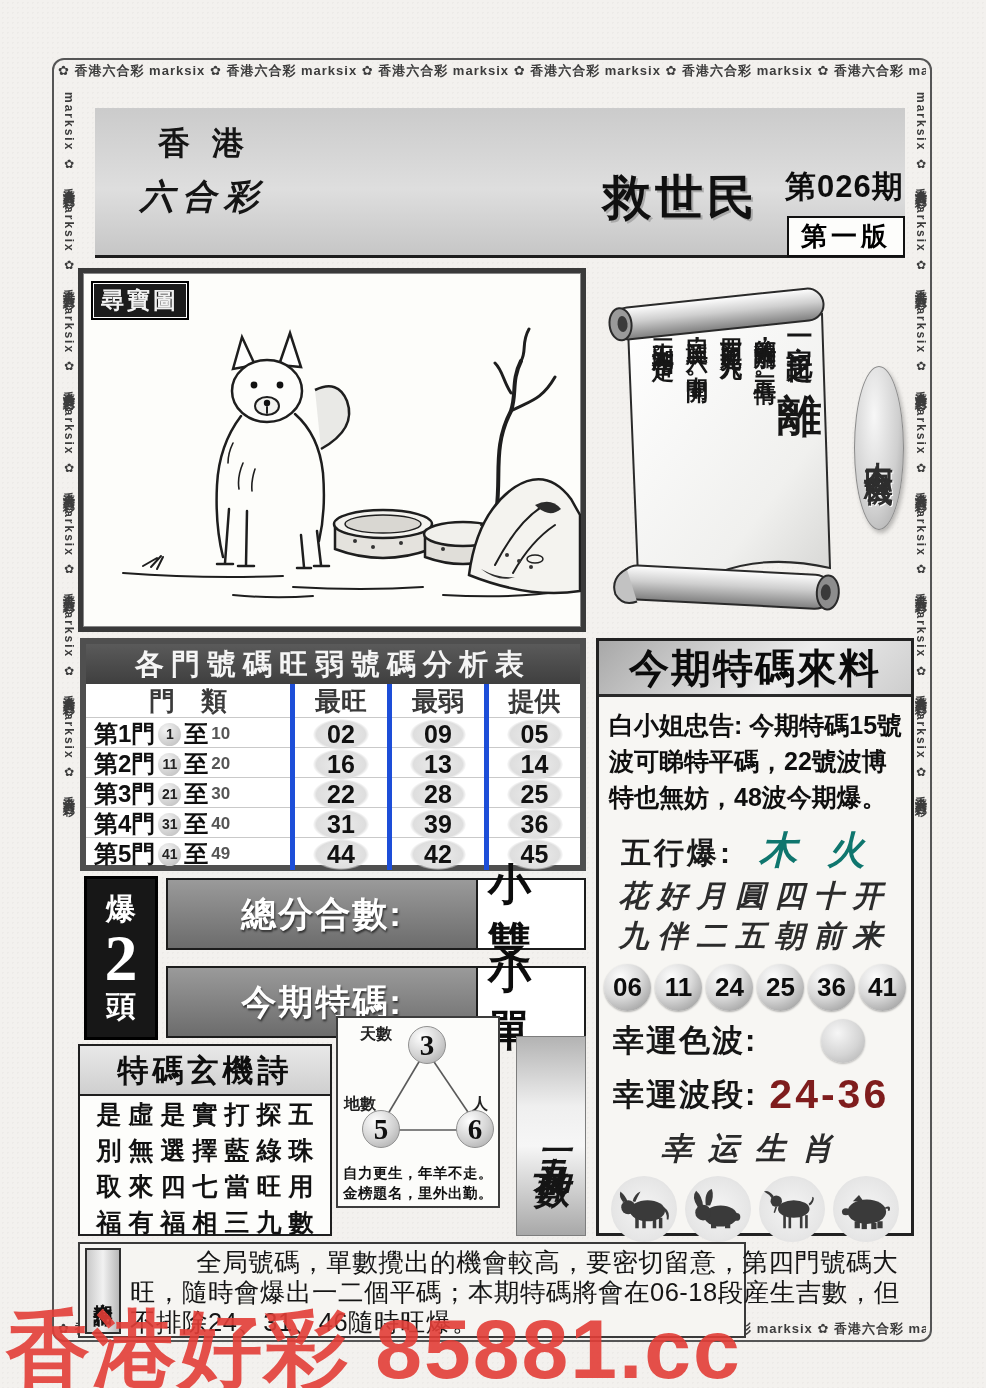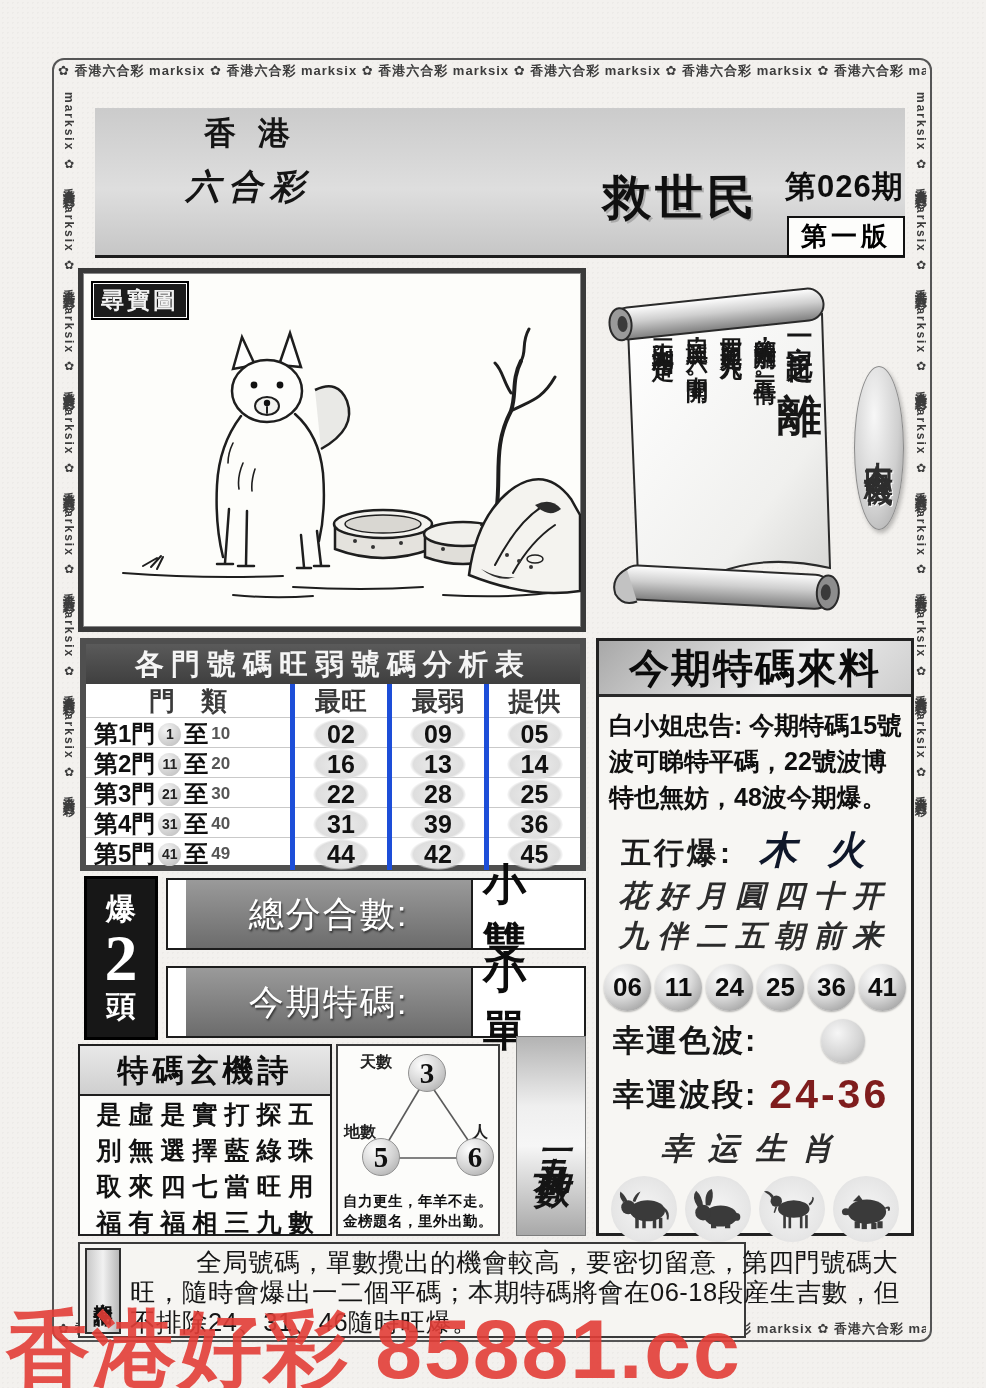--- a/index.html
+++ b/index.html
@@ -10,21 +10,21 @@
 
   
   .frame { position:absolute; left:52px; top:58px; width:880px; height:1284px; border:2px solid #555; border-radius:12px; }
   .band { position:absolute; overflow:hidden; color:#3c3c3c; font-size:13px; font-weight:bold; white-space:nowrap; letter-spacing:1px; }
   .band.h { height:22px; line-height:22px; left:58px; width:868px; }
   .band.v { width:20px; left:auto; top:92px; height:1216px; writing-mode:vertical-rl; letter-spacing:2px; font-size:12px; }
 
   
   .header { position:absolute; left:95px; top:108px; width:810px; height:150px;
             background:linear-gradient(180deg,#cbcbcb,#dedede 55%,#c6c6c6); border-bottom:3px solid #1d1d1d; }
-  .brand { position:absolute; left:45px; top:4px; font-family:Liberation Mono, monospace; font-weight:bold; color:#151515;margin-left:46px; }
+  .brand { position:absolute; left:45px; top:14px; font-family:Liberation Mono, monospace; font-weight:bold; color:#151515; }
   .brand .b1 { font-size:32px; letter-spacing:22px; padding-left:18px; }
   .brand .b2 { font-size:34px; letter-spacing:8px; margin-top:8px; font-style:italic; }
   .big-title { position:absolute; left:225px; top:8px; font-size:96px; font-weight:900; letter-spacing:4px; color:#8f8f8f;
       text-shadow:-2px -2px 0 #fff,2px -2px 0 #fff,-2px 2px 0 #fff,2px 2px 0 #fff,
                   -4px -4px 0 #1a1a1a,4px -4px 0 #1a1a1a,-4px 4px 0 #1a1a1a,4px 4px 0 #1a1a1a,0 -5px 0 #1a1a1a,0 5px 0 #1a1a1a,-5px 0 0 #1a1a1a,5px 0 0 #1a1a1a,
                   -10px -8px 0 #b9b9b9,-12px -10px 1px #9d9d9d; }
   .sub-title { position:absolute; left:508px; top:58px; font-size:48px; font-weight:900; color:#101010; letter-spacing:4px; text-shadow:2px 2px 0 #aaa;font-family:Liberation Mono, monospace; }
   .issue { position:absolute; left:690px; top:58px; font-size:31px; font-weight:900; color:#0d0d0d; letter-spacing:1px; }
   .edition { position:absolute; left:692px; top:108px; background:#fdfdfb; border:2px solid #111; font-size:26px; font-weight:900; padding:1px 12px; letter-spacing:4px; }
 
@@ -60,53 +60,53 @@
   .rend { font-size:17px; color:#555; font-weight:bold; }
   .pill { display:inline-block; min-width:56px; padding:1px 0; border-radius:50%; font-size:25px; font-weight:bold; color:#111;
           background:radial-gradient(ellipse at center,#ececec 0%,#dedede 62%,rgba(222,222,222,0) 72%); }
 
   
   .burstbox { position:absolute; left:84px; top:876px; width:74px; height:164px; background:#171717; border:3px solid #000;
               color:#fff; display:flex; flex-direction:column; align-items:center; justify-content:center; }
   .burstbox .c1,.burstbox .c3 { font-size:30px; font-weight:900; }
   .burstbox .c2 { font-size:66px; font-weight:900; line-height:.85; font-family:"Liberation Serif","DejaVu Serif",serif; }
   .brow { position:absolute; left:166px; width:420px; height:72px; display:flex; border:2px solid #1c1c1c; background:#fff; }
-  .brow .lab { width:287px; background:linear-gradient(180deg,#9a9a9a,#6c6c6c); color:#fff; font-size:35px; font-weight:400;
-               display:flex; align-items:center; justify-content:center; letter-spacing:2px; text-shadow:1px 2px 2px #333; border-right:2px solid #1c1c1c;margin-left:18px; }
+  .brow .lab { width:310px; background:linear-gradient(180deg,#9a9a9a,#6c6c6c); color:#fff; font-size:35px; font-weight:700;
+               display:flex; align-items:center; justify-content:center; letter-spacing:2px; text-shadow:1px 2px 2px #333; border-right:2px solid #1c1c1c; }
   .brow .val { flex:1; display:flex; align-items:center; justify-content:center; font-size:43px; font-weight:900; color:#0c0c0c; letter-spacing:16px; padding-left:10px; }
 
   
   .poem { position:absolute; left:78px; top:1044px; width:254px; height:192px; border:2px solid #1f1f1f; background:#fdfdfb; }
   .poem .ttl { font-size:31px; font-weight:900; text-align:center; letter-spacing:4px; padding:4px 0 2px;
                background:linear-gradient(180deg,#e8e8e8,#cfcfcf); border-bottom:2px solid #1f1f1f; color:#0e0e0e; }
   .poem .ln { font-size:25px; font-weight:900; color:#121212; text-align:center; letter-spacing:7px; padding-left:7px; line-height:36px; }
 
   
-  .trinity { position:absolute; left:336px; top:1044px; width:164px; height:192px; border:2px solid #3d3d3d; background:#fcfcfa; }
+  .trinity { position:absolute; left:336px; top:1016px; width:164px; height:192px; border:2px solid #3d3d3d; background:#fcfcfa; }
   .trinity svg.lines { position:absolute; left:0; top:0; }
   .tlabel { position:absolute; font-size:16px; font-weight:900; color:#222; }
   .tball { position:absolute; width:38px; height:38px; border-radius:50%; border:1px solid #909090;
            background:radial-gradient(circle at 35% 28%,#fefefe,#d2d2d2 55%,#a3a3a3); display:flex; align-items:center; justify-content:center;
            font-family:"Liberation Serif","DejaVu Serif",serif; font-size:29px; font-weight:900; color:#101010; }
   .tcap { position:absolute; left:0; width:100%; text-align:center; font-size:14.5px; font-weight:900; color:#111; letter-spacing:.5px; }
 
   
   .magic { position:absolute; left:516px; top:1036px; width:70px; height:200px; border:1px solid #7d7d7d;
            background:linear-gradient(180deg,#b3b3b3,#efefef 35%,#f6f6f6 55%,#a8a8a8); display:flex; align-items:center; justify-content:center; }
   .magic span { writing-mode:vertical-rl; font-family:"Liberation Serif","DejaVu Serif",serif; font-style:italic;
            font-size:36px; font-weight:bold; color:#151515; letter-spacing:8px; }
 
   
   .special { position:absolute; left:596px; top:638px; width:318px; height:598px; border:3px solid #222; background:#f7f6f3; }
   .special .ttl { height:56px; line-height:54px; text-align:center; font-size:40px; font-weight:900; color:#0b0b0b; letter-spacing:2px;
                   background:linear-gradient(135deg,#a8a8a8,#ededed 60%,#cdcdcd); border-bottom:3px solid #2a2a2a; }
   .advice { padding:10px 8px 4px 10px; font-size:25px; font-weight:900; color:#0f0f0f; line-height:36px; }
   .fiverow { display:flex; align-items:baseline; padding:6px 0 0 22px; }
   .fiverow .lab { font-size:30px; font-weight:900; color:#1a1a1a; letter-spacing:3px; }
-  .fiverow .val { font-family:"Liberation Serif","DejaVu Serif",serif; font-style:italic; font-size:38px; font-weight:bold; color:#0f172a; letter-spacing:30px; padding-left:26px; }
+  .fiverow .val { font-family:"Liberation Serif","DejaVu Serif",serif; font-style:italic; font-size:38px; font-weight:bold; color:#0f766e; letter-spacing:30px; padding-left:26px; }
   .verse { text-align:center; font-family:"Liberation Serif","DejaVu Serif",serif; font-style:italic; font-size:30px; font-weight:bold;
            color:#2c2c2c; letter-spacing:9px; line-height:40px; }
   .numrow { display:flex; justify-content:center; gap:4px; margin-top:8px; }
   .lball { width:47px; height:47px; border-radius:50%; display:flex; align-items:center; justify-content:center;
            background:radial-gradient(circle at 35% 28%,#fdfdfd,#dadada 45%,#a5a5a5 82%,#8e8e8e); box-shadow:0 1px 2px rgba(0,0,0,.3);
            font-size:26px; font-weight:900; color:#0d0d0d; }
   .luckrow { display:flex; align-items:center; padding:8px 0 0 14px; }
   .luckrow .lab { font-size:31px; font-weight:900; color:#161616; letter-spacing:2px; }
   .colorball { width:44px; height:44px; border-radius:50%; margin-left:64px;
            background:radial-gradient(circle at 38% 32%,#f6f6f6,#d5d5d5 55%,#adadad); box-shadow:0 1px 2px rgba(0,0,0,.25); }

